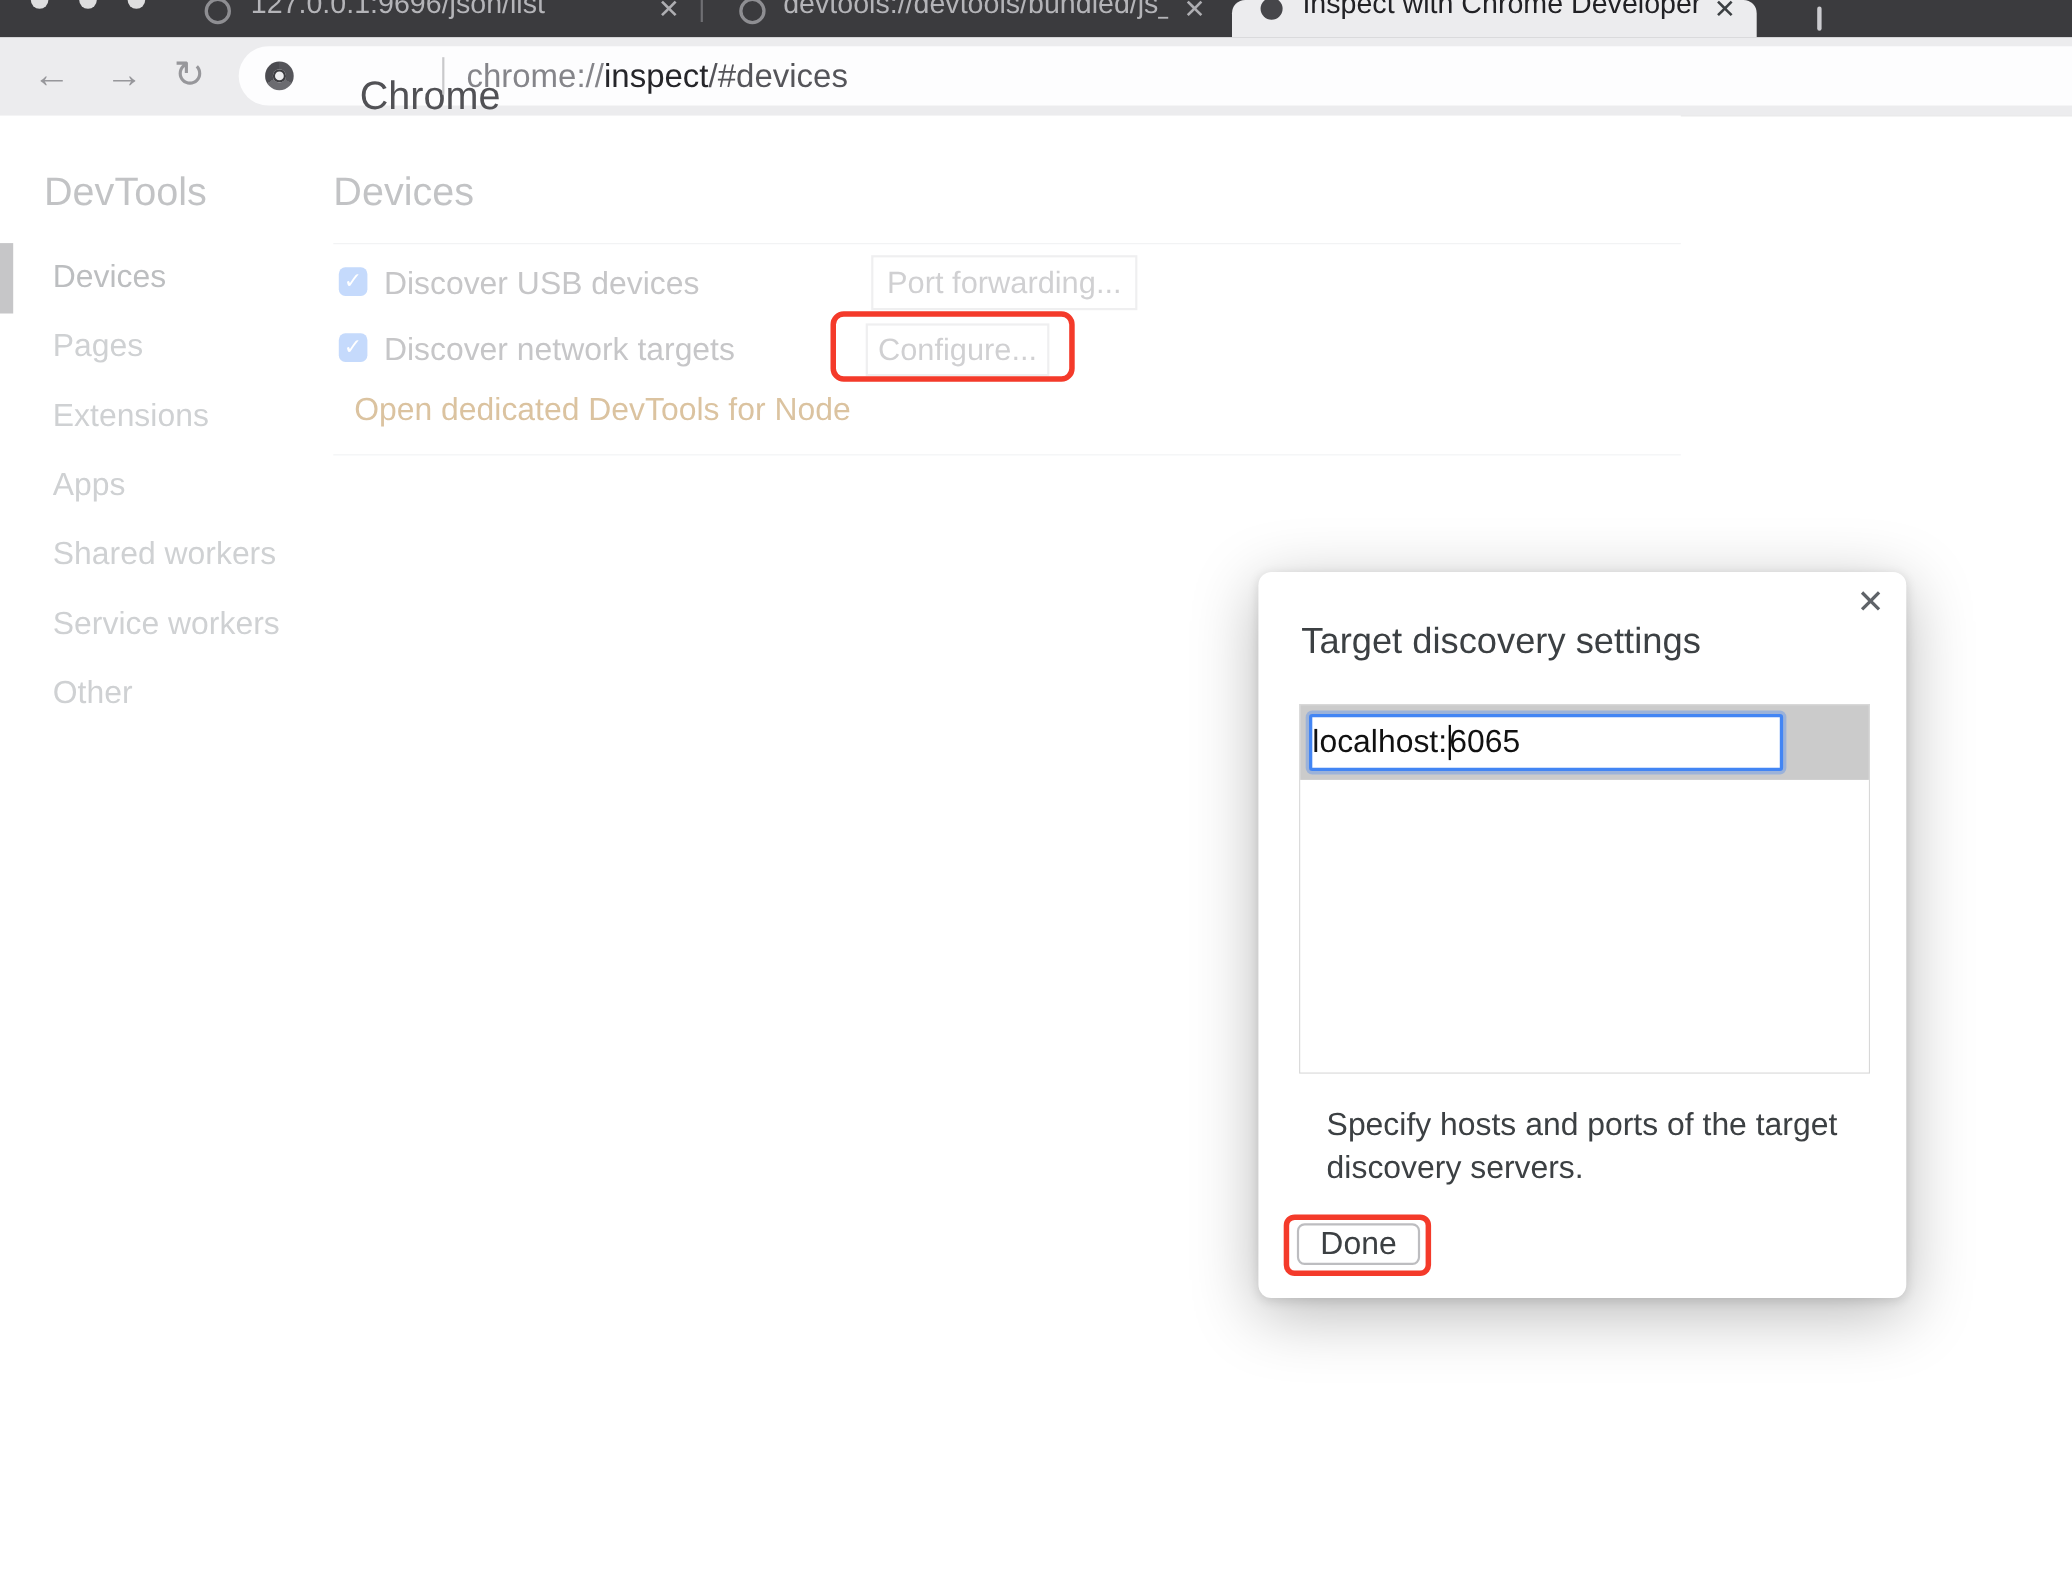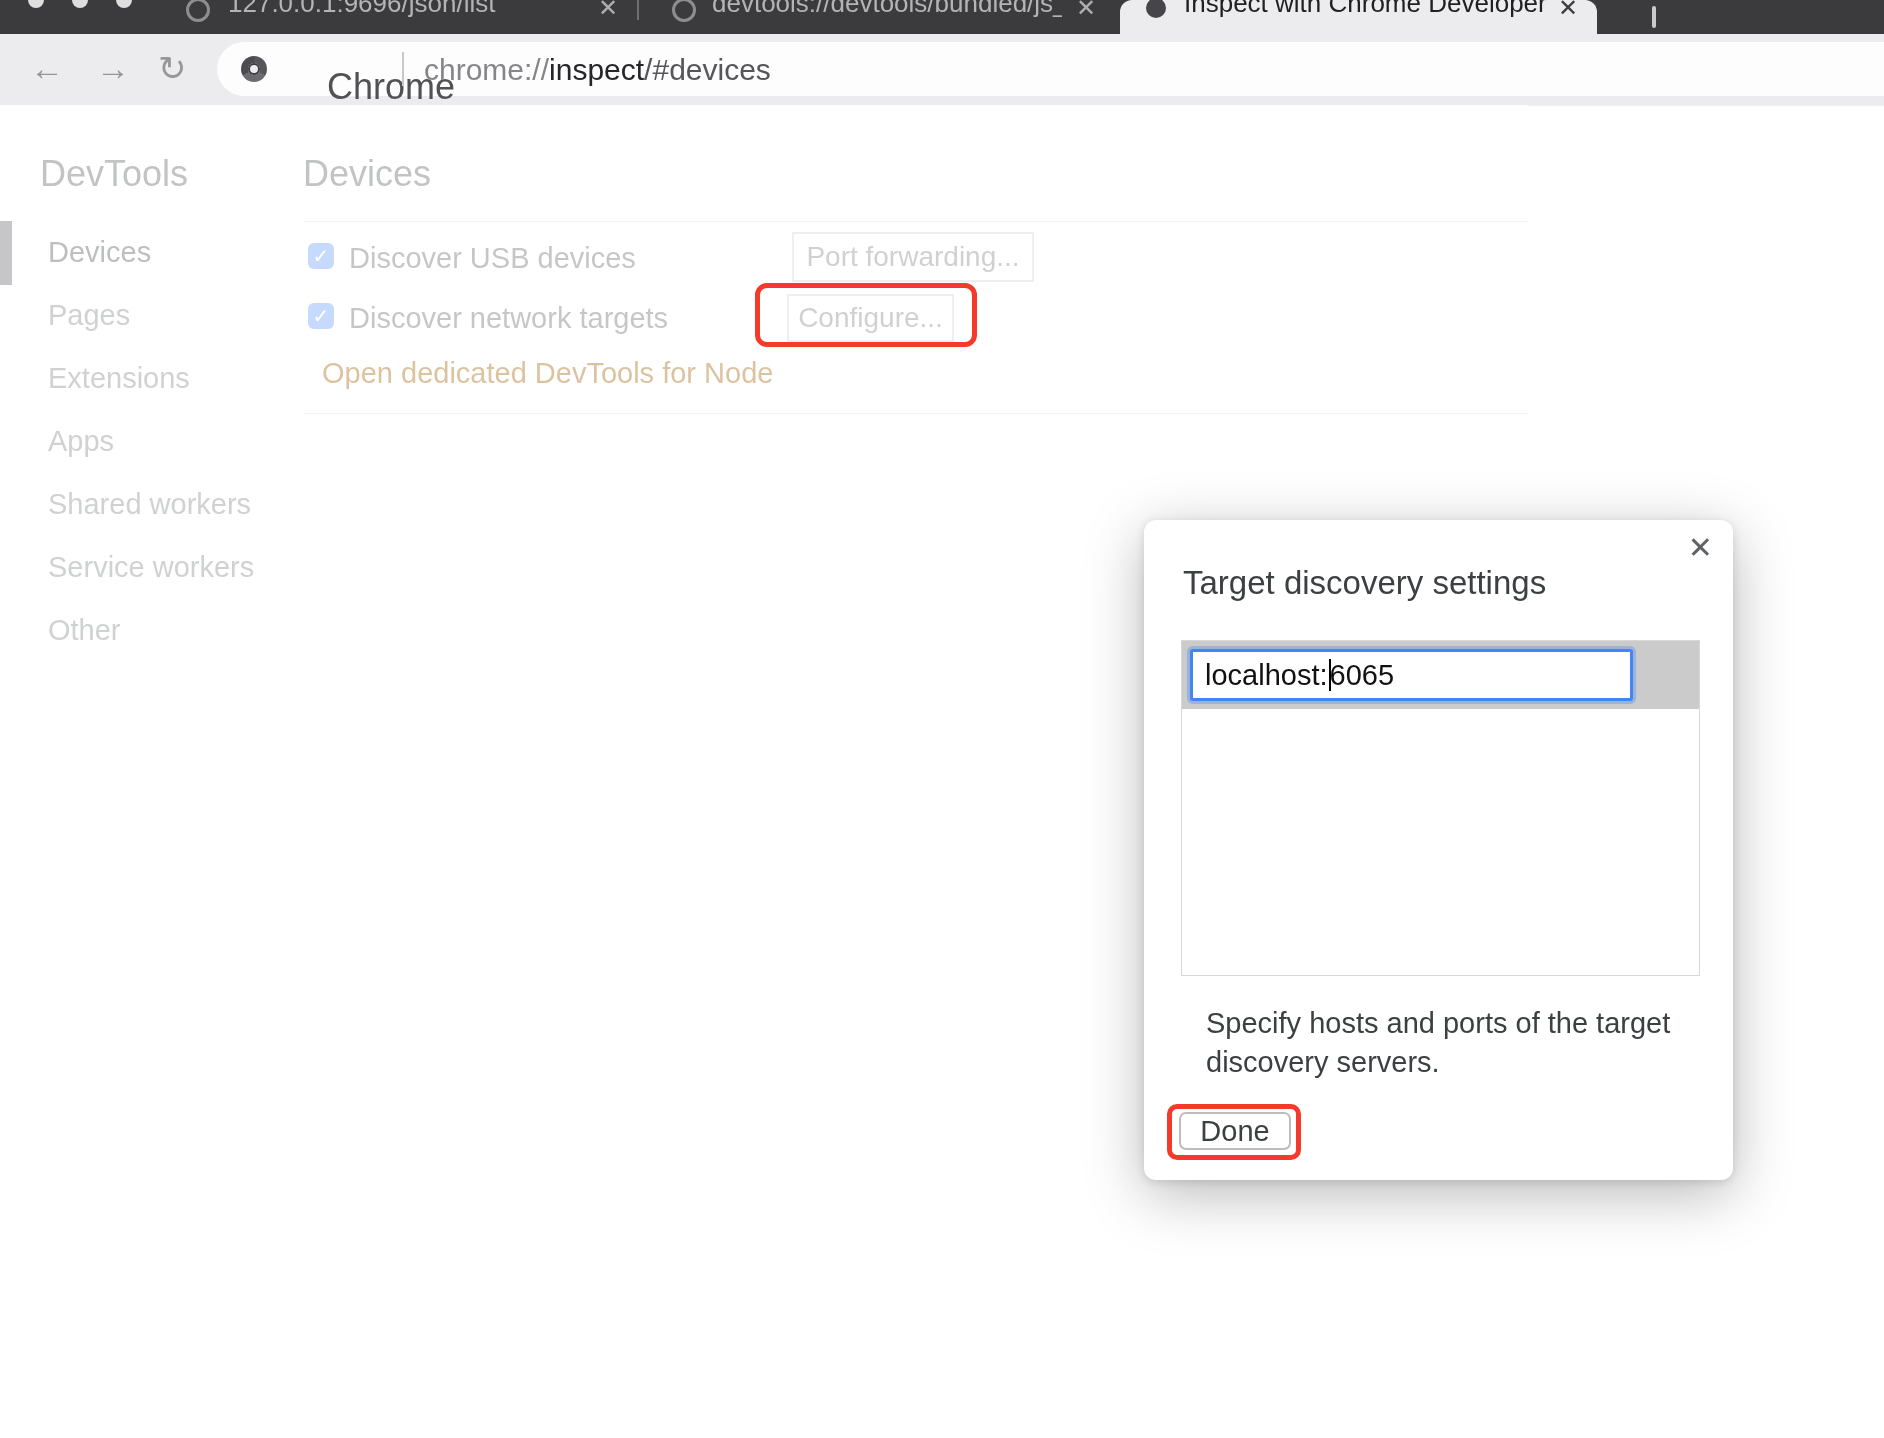--- a/index.html
+++ b/index.html
@@ -64,21 +64,21 @@
   .modal{position:absolute;left:1144px;top:520px;width:589px;height:660px;background:#fff;
          border-radius:12px;z-index:10;
          box-shadow:0 14px 60px rgba(0,0,0,0.28), 0 2px 10px rgba(0,0,0,0.12);}
   .modal-close{position:absolute;right:20px;top:10px;font-size:30px;font-weight:600;color:#5f6368;}
   .modal-title{position:absolute;left:39px;top:44px;font-size:33px;color:#3c4043;}
   .hosts-list{position:absolute;left:37px;top:120px;width:519px;height:336px;
               border:1px solid #d8d8d8;background:#fff;box-sizing:border-box;}
   .hosts-row{position:absolute;left:0;top:0;width:100%;height:68px;background:#cbcbcb;}
   .host-input{position:absolute;left:8px;top:8px;width:425px;height:46px;background:#fff;
               border:3px solid #4285f4;border-radius:3px;box-shadow:0 0 0 3px rgba(66,133,244,0.35);
-              font-size:29px;color:#111;display:flex;align-items:center;padding-left:12px;}
+              font-size:29px;color:#111;display:flex;align-items:center;}
   .caret{display:inline-block;width:2px;height:32px;background:#000;margin-left:1px;margin-right:-1px;}
   .modal-help{position:absolute;left:39px;top:484px;width:505px;font-size:29px;line-height:39px;color:#3c4043;margin-left:23px;}
   .done-btn{position:absolute;left:35px;top:592px;width:112px;height:38px;background:#fff;
             border:2px solid #bdbdc0;border-radius:7px;font-size:29px;color:#3c4043;
             display:flex;align-items:center;justify-content:center;box-sizing:border-box;}
 </style>
 </head>
 <body>
 
 <div class="tabbar">

